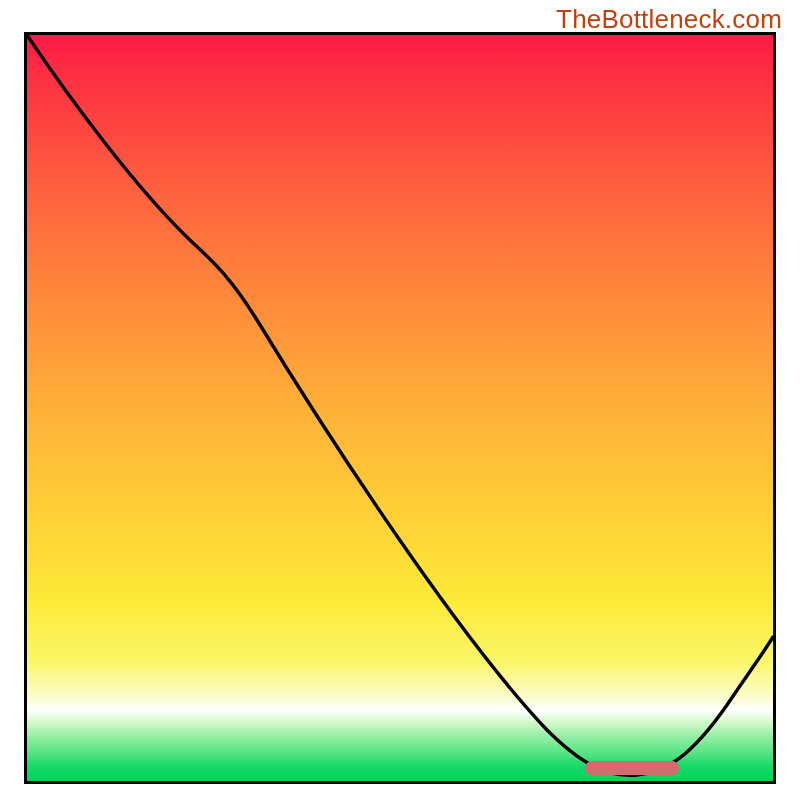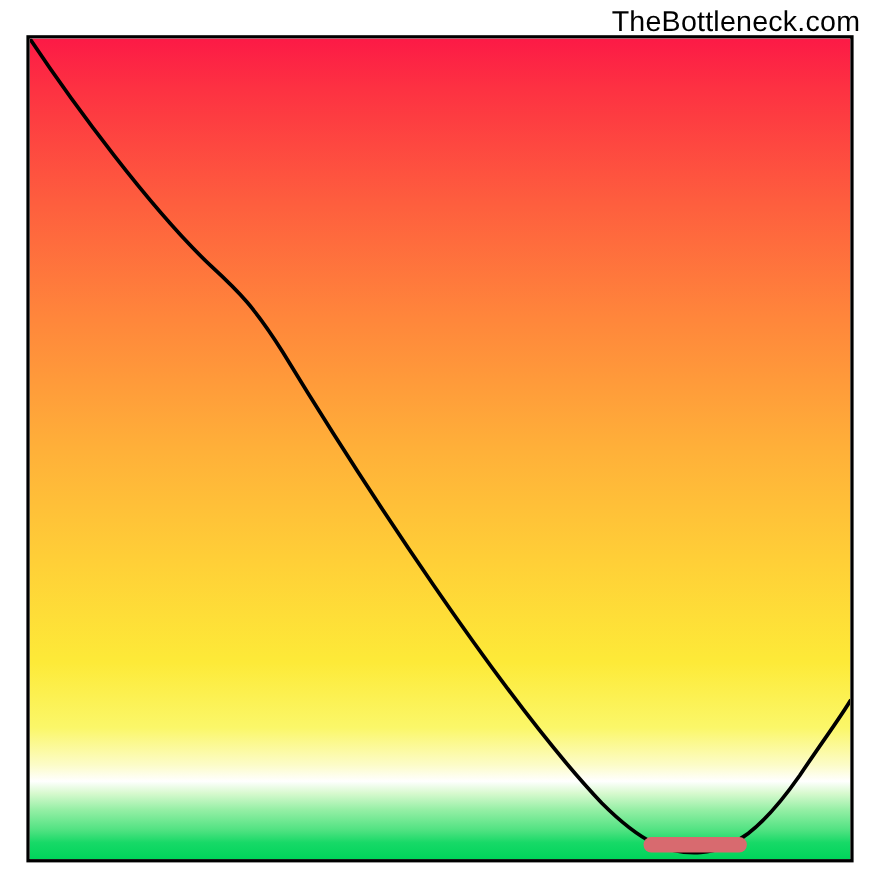--- a/index.html
+++ b/index.html
@@ -15,21 +15,21 @@
     position: relative;
     width: 800px;
     height: 800px;
   }
   .watermark {
     position: absolute;
     top: 4px;
     right: 18px;
     font-size: 26px;
     font-weight: 400;
-    color: #000000;
+    color: #c2410c;
     letter-spacing: 0.2px;
     z-index: 20;
   }
   .frame {
     position: absolute;
     left: 24px;
     top: 32px;
     width: 752px;
     height: 752px;
     border: 3px solid #000;

